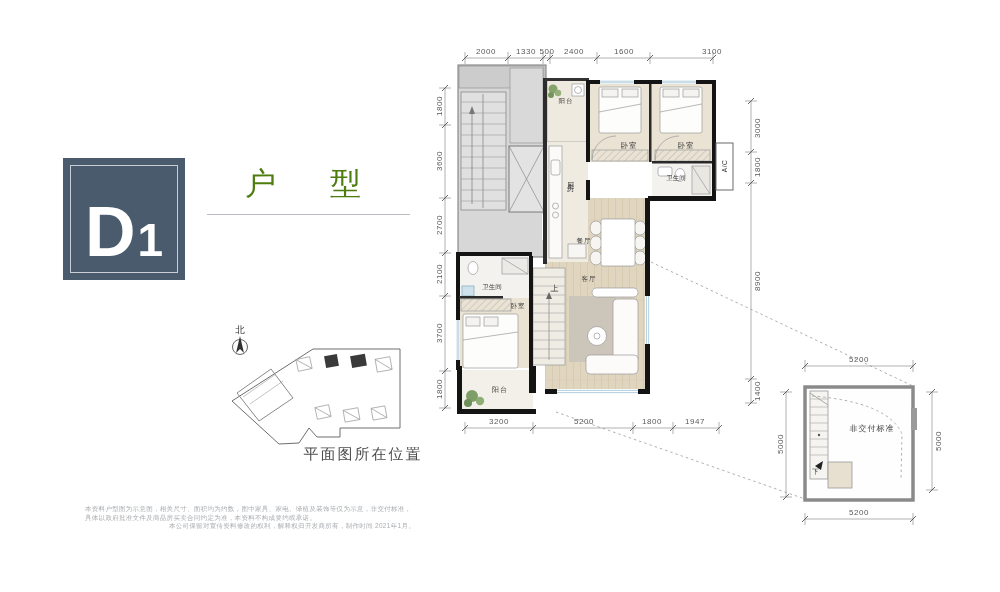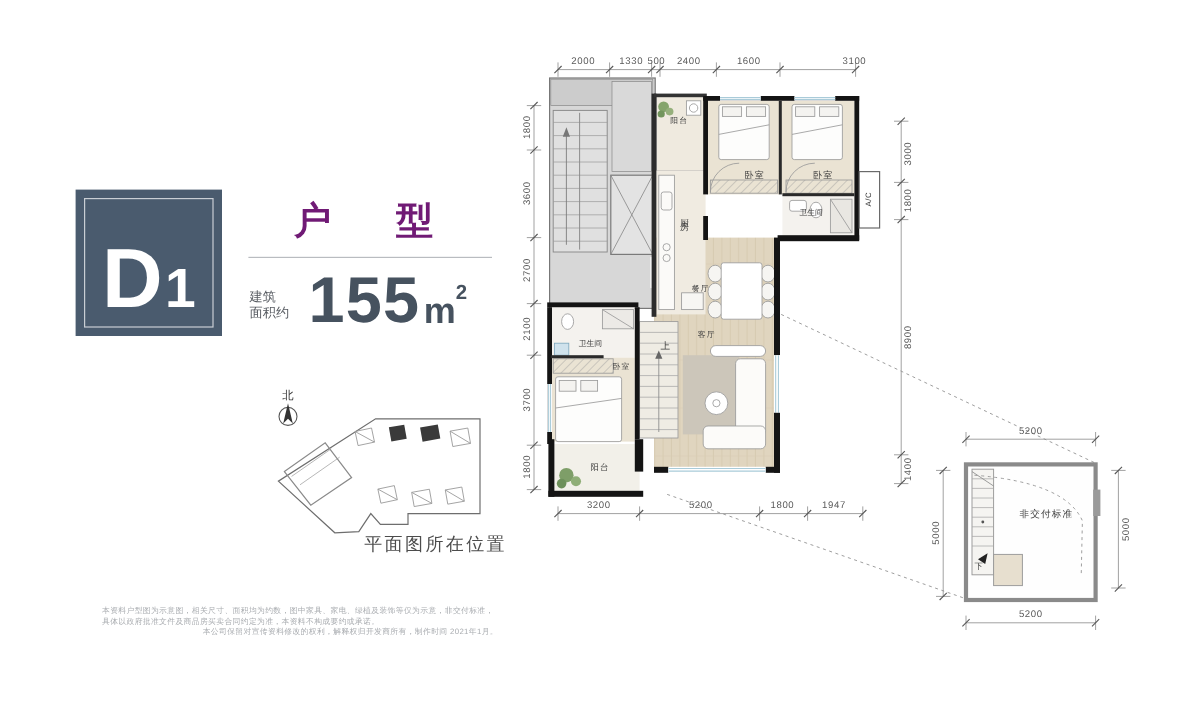--- a/index.html
+++ b/index.html
@@ -6,22 +6,22 @@
   #canvas{position:relative;width:1000px;height:592px;background:#ffffff;overflow:hidden;
           font-family:"Liberation Sans","DejaVu Sans",sans-serif;}
   svg{position:absolute;left:0;top:0;}
 
   
   .badge{position:absolute;left:63px;top:158px;width:122px;height:122px;background:#4a5b6e;
          display:flex;align-items:flex-end;justify-content:center;padding-bottom:20px;box-sizing:border-box;}
   .badge::after{content:"";position:absolute;inset:7px;border:1px solid rgba(255,255,255,.7);}
   .badge .big{color:#fff;font-size:70px;font-weight:bold;line-height:.8;}
   .badge .small{color:#fff;font-size:46px;font-weight:bold;line-height:.82;margin-left:2px;}
-  .unit-title{position:absolute;left:245px;top:163px;font-size:31px;color:#701a75;
-              letter-spacing:54px;white-space:nowrap;font-weight:700;}
+  .unit-title{position:absolute;left:245px;top:163px;font-size:31px;color:#4d7c0f;
+              letter-spacing:54px;white-space:nowrap;font-weight:400;}
   .divider{position:absolute;left:207px;top:214px;width:203px;height:1px;background:#b9bcc0;}
   .area-block{position:absolute;left:208px;top:229px;display:flex;align-items:flex-end;}
   .area-prefix{font-size:11px;color:#565a60;line-height:13px;margin-bottom:4px;}
   .area-num{font-size:54px;font-weight:bold;color:#46525f;line-height:.8;margin-left:16px;letter-spacing:1px;}
   .area-unit{font-size:30px;font-weight:bold;color:#46525f;line-height:.8;margin-left:3px;}
   .area-sup{font-size:17px;font-weight:bold;color:#46525f;line-height:1;margin-bottom:20px;}
 
   
   .lbl{position:absolute;transform:translate(-50%,-50%);white-space:nowrap;color:#4a4a4a;}
   .dim{font-size:8px;color:#5a5a5a;letter-spacing:.5px;}
@@ -373,29 +373,20 @@
       <polygon points="240,336 236,353 240,349 244,353" fill="#333" stroke="none"></polygon>
     </g>
   </svg>
 
   <div class="badge">
     <span class="big">D</span>
       <span class="small">1</span>
   </div>
   <div class="unit-title">户型</div>
   <div class="divider"></div>
-  <div class="area-block">
-    <div class="area-prefix">
-      <div>建筑</div>
-      <div>面积约</div>
-    </div>
-    <div class="area-num">155</div>
-    <div class="area-unit">m</div>
-    <div class="area-sup">2</div>
-  </div>
 
   <div class="lbl room" style="left:566px;top:101px;font-size:6.5px">阳台</div>
   <div class="lbl room vert" style="left:570px;top:178px">厨房</div>
   <div class="lbl room" style="left:629px;top:146px">卧室</div>
   <div class="lbl room" style="left:686px;top:146px">卧室</div>
   <div class="lbl room-s" style="left:676px;top:178px">卫生间</div>
   <div class="lbl dim rot" style="left:724px;top:166px;font-size:6.5px;color:#333">A/C</div>
   <div class="lbl room" style="left:584px;top:241px;font-size:6.5px">餐厅</div>
   <div class="lbl room" style="left:589px;top:279px;font-size:6.5px">客厅</div>
   <div class="lbl room" style="left:555px;top:288px;font-size:8px">上</div>

